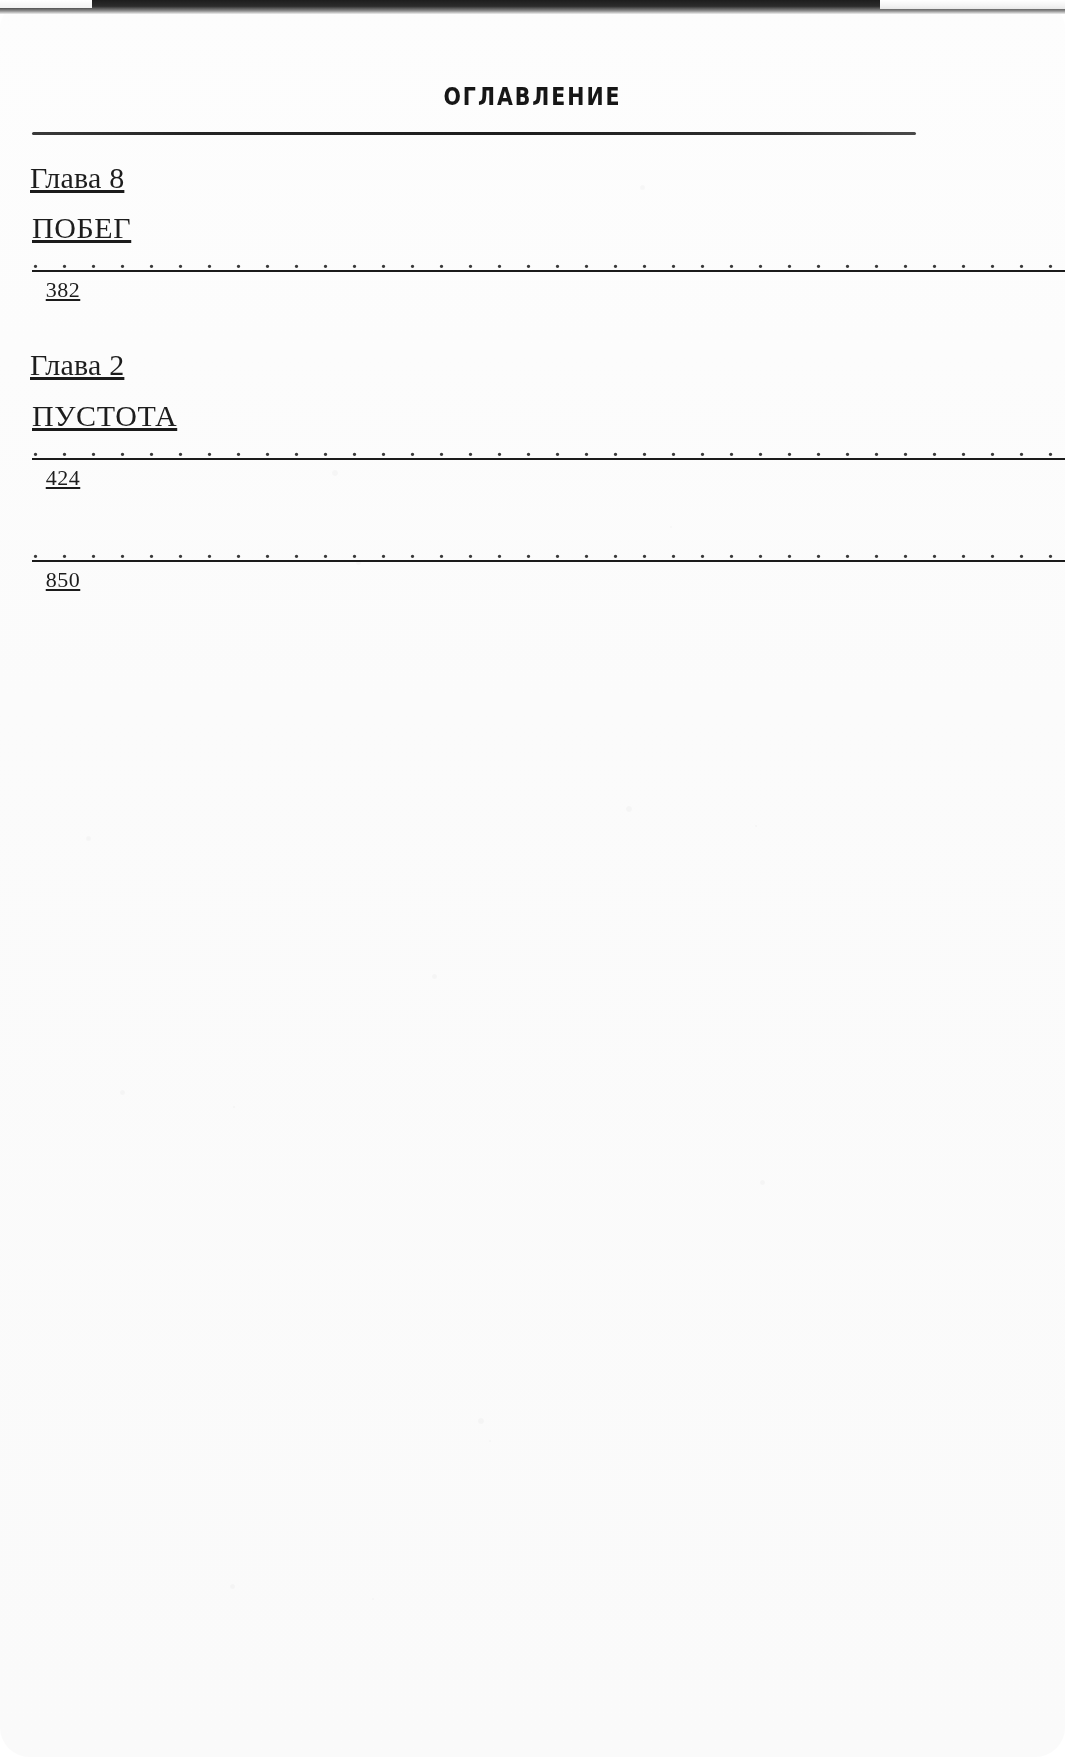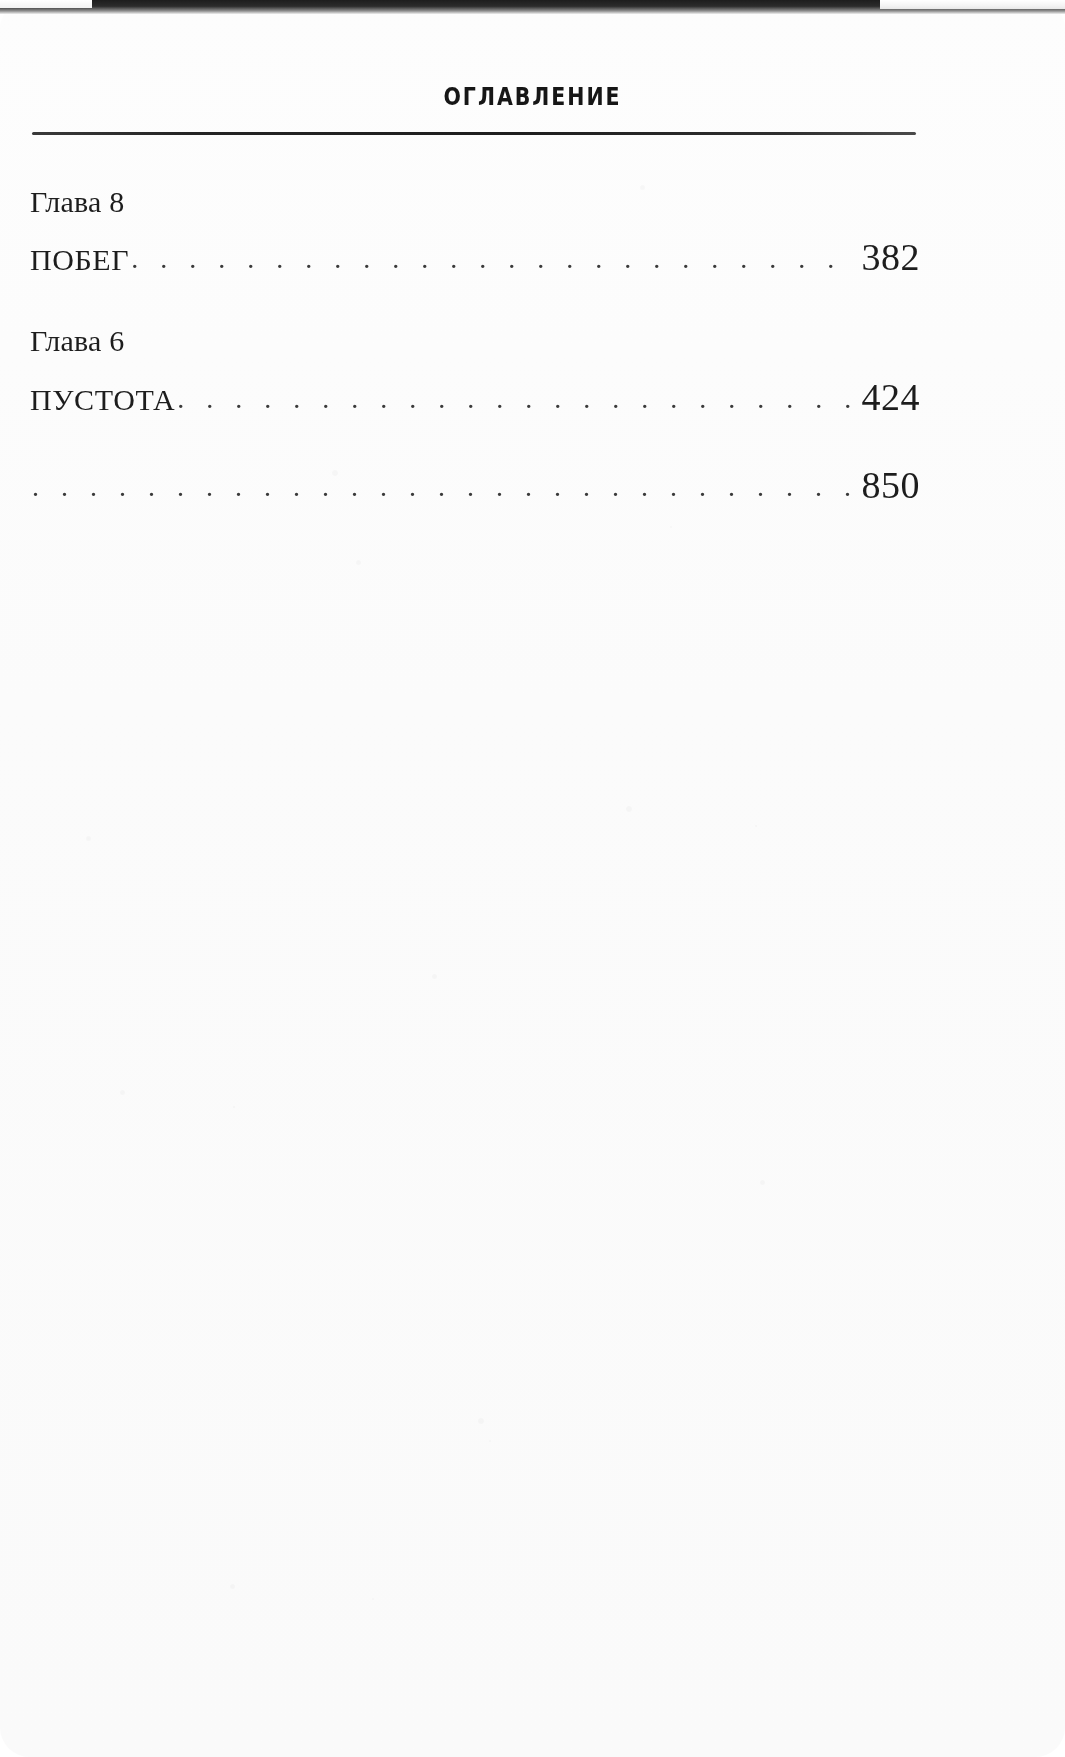--- a/index.html
+++ b/index.html
@@ -82,43 +82,45 @@
     top: 132px;
     left: 32px;
     width: 884px;
     height: 3px;
     background: linear-gradient(90deg, #3a3a3a 0%, #242424 18%, #1e1e1e 55%, #2f2f2f 85%, #4a4a4a 100%);
     border-radius: 2px;
   }
 
   .entries {
     position: absolute;
-    top: 184px;
+    top: 160px;
     left: 30px;
     width: 890px;
+    text-decoration: underline;
   }
 
   .entry {
     margin-bottom: 44px;
   }
 
   .chapter-label {
     font-size: 30px;
     line-height: 1.18;
     color: #1d1d1d;
     margin-bottom: 16px;
     letter-spacing: 0.2px;
   }
 
   .chapter-row {
     display: flex;
     align-items: baseline;
     width: 100%;
     font-size: 30px;
     color: #1d1d1d;
+    flex-direction: column;
   }
 
   .chapter-name {
     white-space: nowrap;
     letter-spacing: 0.6px;
   }
 
   .leader {
     flex: 1 1 auto;
     overflow: hidden;
@@ -126,24 +128,24 @@
     margin: 0 6px 0 2px;
     color: #3a3a3a;
     font-size: 28px;
     letter-spacing: 7.5px;
     position: relative;
     bottom: 2px;
   }
 
   .page-num {
     white-space: nowrap;
-    font-size: 38px;
+    font-size: 22px;
     letter-spacing: 0.5px;
     min-width: 62px;
-    text-align: right;
+    text-align: center;
   }
 
   
   .blotch {
     position: absolute;
     border-radius: 50%;
     background: rgba(0,0,0,0.025);
     pointer-events: none;
   }
 </style>
@@ -178,21 +180,21 @@
       <div class="entry">
         <div class="chapter-label">Глава 8</div>
         <div class="chapter-row">
           <span class="chapter-name">ПОБЕГ</span>
           <span class="leader">. . . . . . . . . . . . . . . . . . . . . . . . . . . . . . . . . . . . . . . . . . . . . . . . . . . . . . . . . . . . . . . . . . . . . . . . . . . . . . . . . . . . . . . . .</span>
           <span class="page-num">382</span>
         </div>
       </div>
 
       <div class="entry">
-        <div class="chapter-label">Глава 6</div>
+        <div class="chapter-label">Глава 2</div>
         <div class="chapter-row">
           <span class="chapter-name">ПУСТОТА</span>
           <span class="leader">. . . . . . . . . . . . . . . . . . . . . . . . . . . . . . . . . . . . . . . . . . . . . . . . . . . . . . . . . . . . . . . . . . . . . . . . . . . . . . . . . . . . . . . . .</span>
           <span class="page-num">424</span>
         </div>
       </div>
 
       <div class="entry">
         <div class="chapter-row">
           <span class="leader">. . . . . . . . . . . . . . . . . . . . . . . . . . . . . . . . . . . . . . . . . . . . . . . . . . . . . . . . . . . . . . . . . . . . . . . . . . . . . . . . . . . . . . . . .</span>

